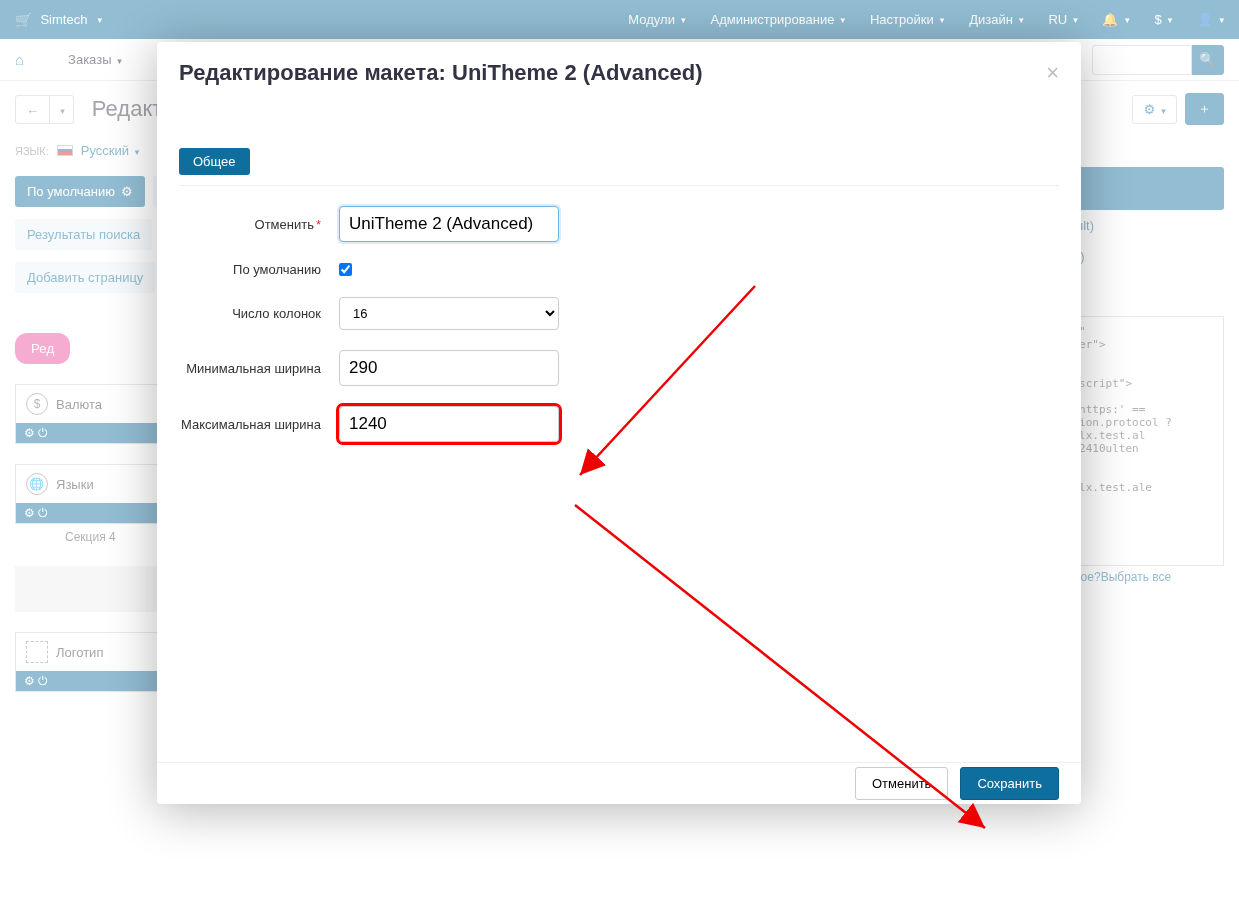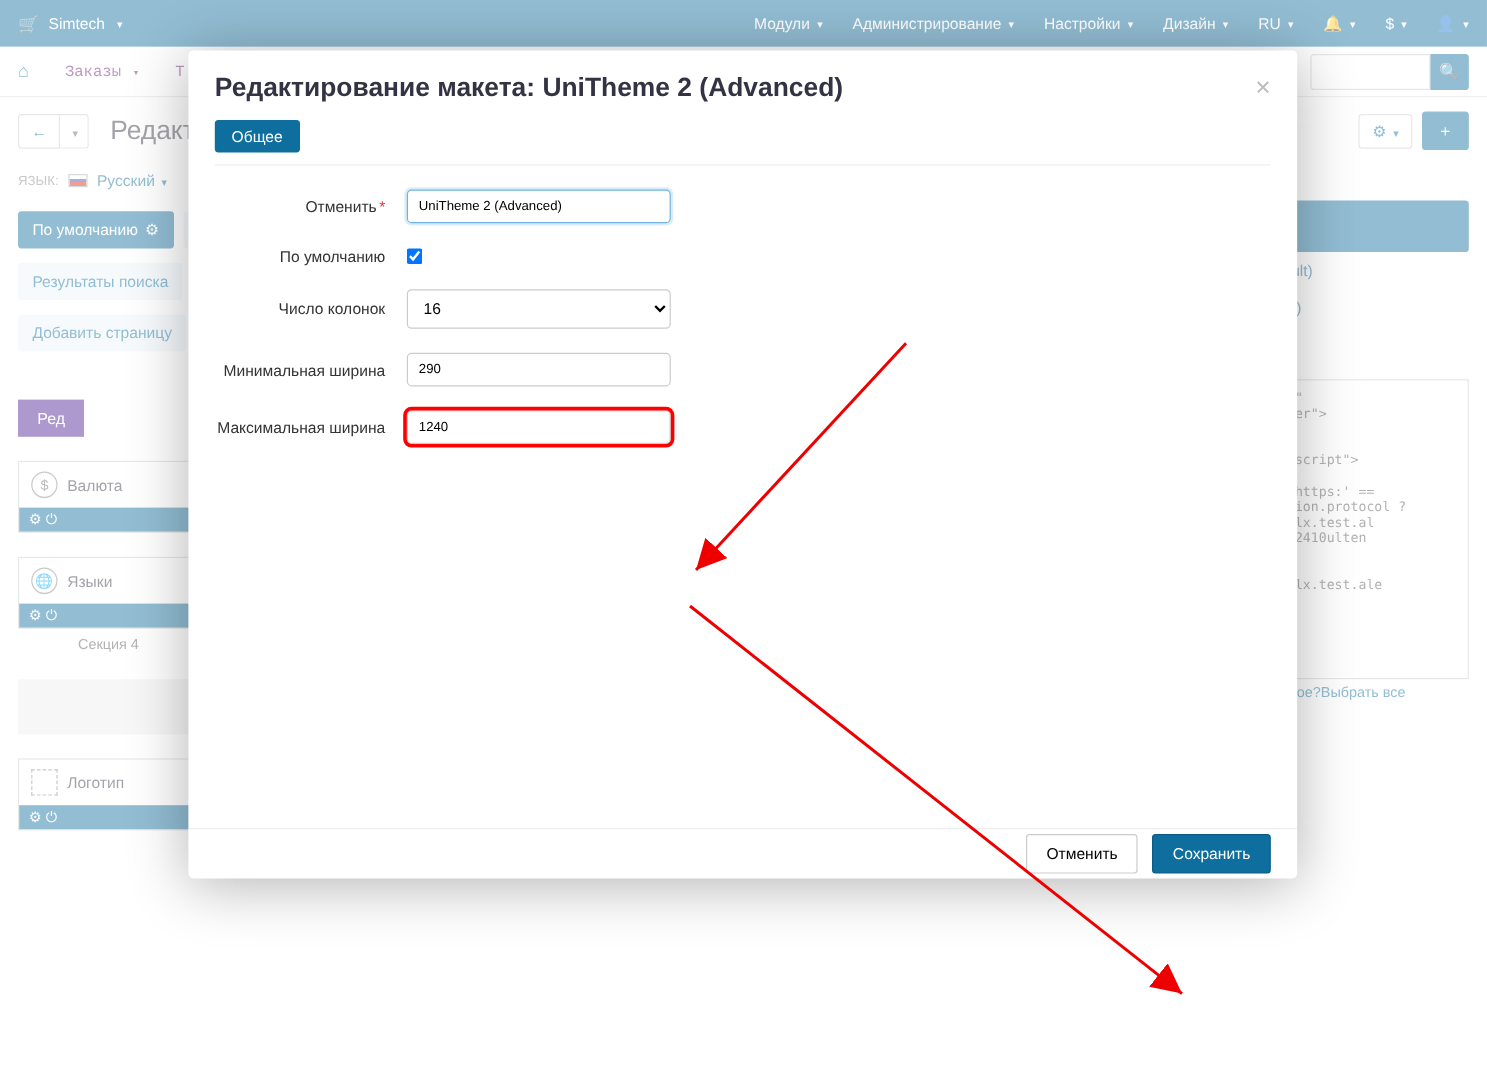--- a/index.html
+++ b/index.html
@@ -6,21 +6,21 @@
 body { font-family: -apple-system, BlinkMacSystemFont, "Segoe UI", Arial, sans-serif; font-size: 13px; color: #334; background: #fff; width: 1239px; height: 902px; overflow: hidden; position: relative; }
 .topbar { background: #0e6e9e; height: 39px; display: flex; align-items: center; padding: 0 15px; color: #fff; }
 .topbar .brand { display: flex; align-items: center; gap: 8px; font-size: 13px; }
 .topbar .brand .cart-icon { font-size: 14px; }
 .topbar .spacer { flex: 1; }
 .topbar-menu { display: flex; gap: 25px; align-items: center; }
 .topbar-menu .item { color: #fff; font-size: 13px; display: flex; align-items: center; gap: 4px; cursor: pointer; }
 .caret { font-size: 9px; margin-left: 2px; }
 .secondbar { background: #fff; border-bottom: 1px solid #ddd; height: 42px; display: flex; align-items: center; padding: 0 15px; color: #0e6e9e; }
 .secondbar .home { color: #0e6e9e; font-size: 15px; }
-.secondbar .item { margin-left: 30px; color: #701a75; cursor: pointer; font-family: Liberation Mono, monospace; }
+.secondbar .item { margin-left: 44px; color: #0f172a; cursor: pointer; }
 .secondbar .right { margin-left: auto; display: flex; align-items: center; }
 .searchbox { border: 1px solid #ccc; border-radius: 3px 0 0 3px; height: 30px; width: 100px; padding: 0 8px; }
 .searchbtn { background: #0e6e9e; color: #fff; border: 1px solid #0e6e9e; height: 30px; width: 32px; border-radius: 0 3px 3px 0; cursor: pointer; }
 .actionbar { padding: 12px 15px 0; display: flex; align-items: center; }
 .btn-back { border: 1px solid #ccc; background: #fff; color: #0e6e9e; padding: 6px 10px; border-radius: 3px 0 0 3px; cursor: pointer; }
 .btn-back-drop { border: 1px solid #ccc; border-left: none; background: #fff; padding: 6px 8px; border-radius: 0 3px 3px 0; cursor: pointer; color: #666; }
 .page-title { font-size: 22px; font-weight: 300; margin-left: 18px; }
 .actionbar .spacer { flex: 1; }
 .gear-btn { border: 1px solid #ccc; background: #fff; color: #0e6e9e; padding: 6px 10px; border-radius: 3px; margin-right: 8px; cursor: pointer; }
 .plus-btn { background: #0e6e9e; color: #fff; border: 1px solid #0e6e9e; padding: 6px 12px; border-radius: 3px; cursor: pointer; }
@@ -28,21 +28,21 @@
 .left-col { width: 1005px; }
 .right-col { width: 220px; }
 .lang-row { font-size: 11px; text-transform: uppercase; color: #888; margin-bottom: 18px; display: flex; align-items: center; gap: 8px; }
 .lang-row .lang { text-transform: none; font-size: 13px; color: #0e6e9e; }
 .flag { width: 16px; height: 11px; display: inline-block; background: linear-gradient(to bottom, #fff 33%, #3a56a0 33%, #3a56a0 66%, #d52b1e 66%); border: 1px solid #aaa; }
 .tabs-row { display: flex; flex-wrap: wrap; gap: 8px; margin-bottom: 12px; }
 .tab-btn { background: #eaf3f8; color: #0e6e9e; border: none; padding: 8px 12px; border-radius: 3px; font-size: 13px; cursor: pointer; }
 .tab-btn.active { background: #0e6e9e; color: #fff; }
 .tab-btn .gear { margin-left: 6px; }
 .sub-row { margin-top: 40px; display: flex; gap: 10px; }
-.sub-btn { background: #4c1d95; color: #fff; border: none; padding: 8px 16px; border-radius: 0; cursor: pointer; }
+.sub-btn { background: #ec4899; color: #fff; border: none; padding: 8px 16px; border-radius: 12px; cursor: pointer; }
 .block-card { margin-top: 20px; border: 1px solid #ccc; width: 210px; }
 .block-card .hdr { display: flex; align-items: center; padding: 8px 10px; gap: 8px; }
 .block-card .tools { background: #0e6e9e; color: #fff; padding: 3px 8px; font-size: 12px; }
 .block-card .hdr .icn { width: 22px; height: 22px; border: 1px solid #888; border-radius: 50%; display: inline-flex; align-items: center; justify-content: center; font-size: 12px; color: #666; }
 .section-lbl { margin-top: 6px; font-size: 12px; color: #555; padding-left: 50px; }
 .bg-slab { margin-top: 22px; background: #eee; height: 46px; width: 210px; }
 .right-heading { font-weight: 600; font-size: 14px; margin-bottom: 8px; color: #333; }
 .layout-list { list-style: none; margin-bottom: 20px; }
 .layout-list li { padding: 8px 12px; color: #0e6e9e; cursor: pointer; }
 .layout-list li.active { background: #0e6e9e; color: #fff; border-radius: 3px; }
@@ -50,26 +50,26 @@
 .codebox { border: 1px solid #ccc; background: #fff; padding: 8px; font-family: monospace; font-size: 11px; color: #555; height: 250px; overflow: hidden; white-space: pre-wrap; word-break: break-all; }
 .codelinks { display: flex; justify-content: center; margin-top: 4px; }
 .codelinks a { color: #0e6e9e; font-size: 12px; text-decoration: none; cursor: pointer; }
 
 .overlay { position: absolute; top: 0; left: 0; width: 1239px; height: 902px; background: rgba(255,255,255,0.55); z-index: 10; }
 .modal { position: absolute; top: 42px; left: 157px; width: 924px; background: #fff; box-shadow: 0 5px 50px rgba(0,0,0,0.3); border-radius: 4px; z-index: 20; }
 .modal-hd { padding: 18px 22px 14px; display: flex; align-items: center; }
 .modal-hd h2 { font-size: 22px; font-weight: 700; }
 .modal-close { margin-left: auto; color: #bbb; font-size: 22px; cursor: pointer; }
 .modal-body { padding: 0 22px 300px; }
-.tab-pill { display: inline-block; background: #0e6e9e; color: #fff; padding: 6px 14px; border-radius: 3px; font-size: 13px; margin-bottom: 10px; cursor: pointer; }
+.tab-pill { display: inline-block; background: #0e6e9e; color: #fff; padding: 6px 14px; border-radius: 3px; font-size: 13px; margin-bottom: 10px; cursor: pointer; margin-top: 48px; }
 .modal hr { border: none; border-top: 1px solid #eee; margin: 0 0 20px; }
 .frow { display: flex; align-items: center; margin-bottom: 20px; }
 .frow label { width: 160px; text-align: right; padding-right: 18px; font-size: 13px; color: #333; }
 .frow .req { color: #d33; margin-left: 2px; }
-.finput { width: 220px; padding: 7px 9px; border: 1px solid #ccc; border-radius: 4px; font-size: 11px; }
+.finput { width: 220px; padding: 7px 9px; border: 1px solid #ccc; border-radius: 4px; font-size: 17px; }
 .finput.focus { border-color: #6fb5e0; box-shadow: 0 0 0 2px rgba(111,181,224,0.25); }
 .fselect { width: 220px; padding: 7px 9px; border: 1px solid #ccc; border-radius: 4px; font-size: 13px; background: #fff; }
 .highlight { outline: 3px solid #f00; }
 .modal-ft { border-top: 1px solid #eee; padding: 4px 22px; display: flex; justify-content: flex-end; gap: 12px; }
 .btn-cancel { background: #fff; border: 1px solid #ccc; padding: 8px 16px; border-radius: 3px; cursor: pointer; font-size: 13px; }
 .btn-save { background: #0e6e9e; border: 1px solid #0b5d87; color: #fff; padding: 8px 16px; border-radius: 3px; cursor: pointer; font-size: 13px; }
 
 .arrow-svg { position: absolute; z-index: 30; pointer-events: none; }
 </style>
 </head>

